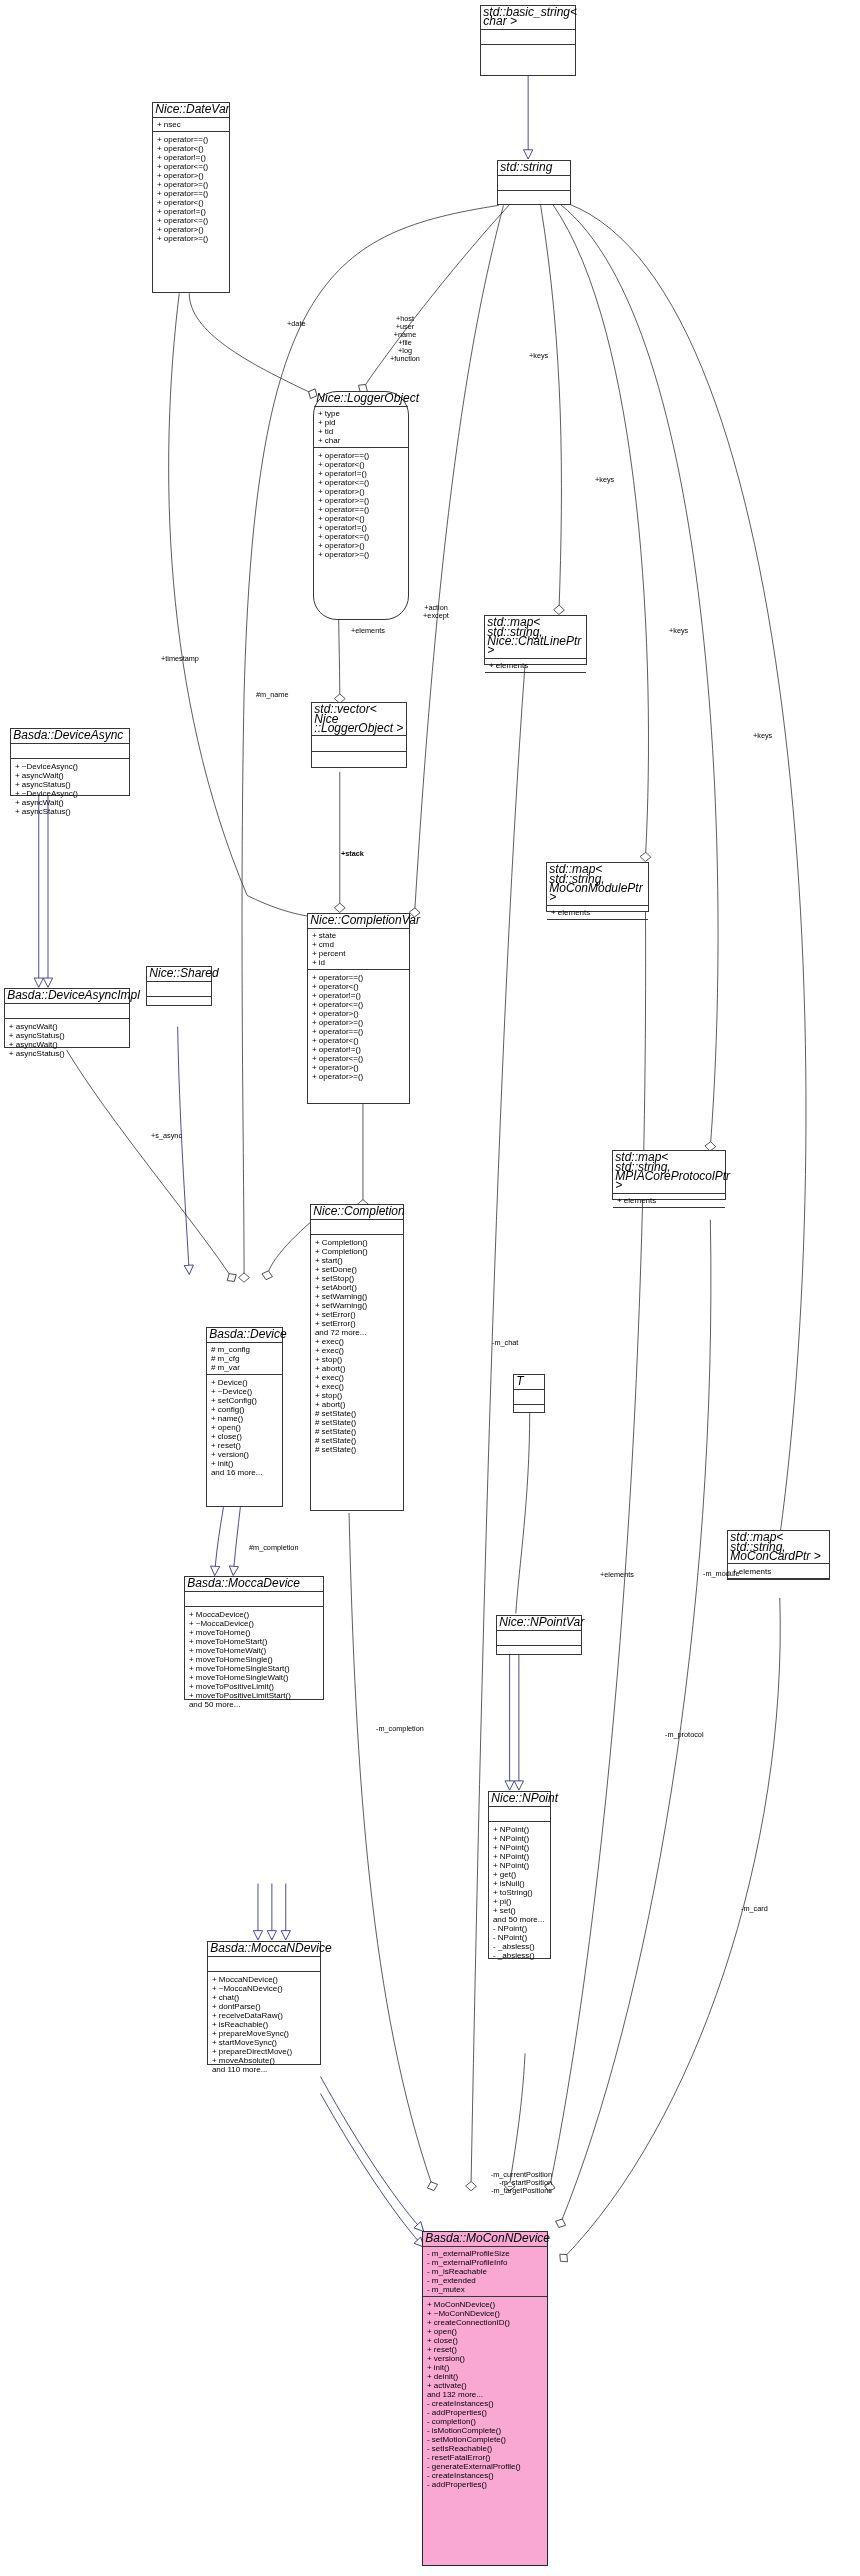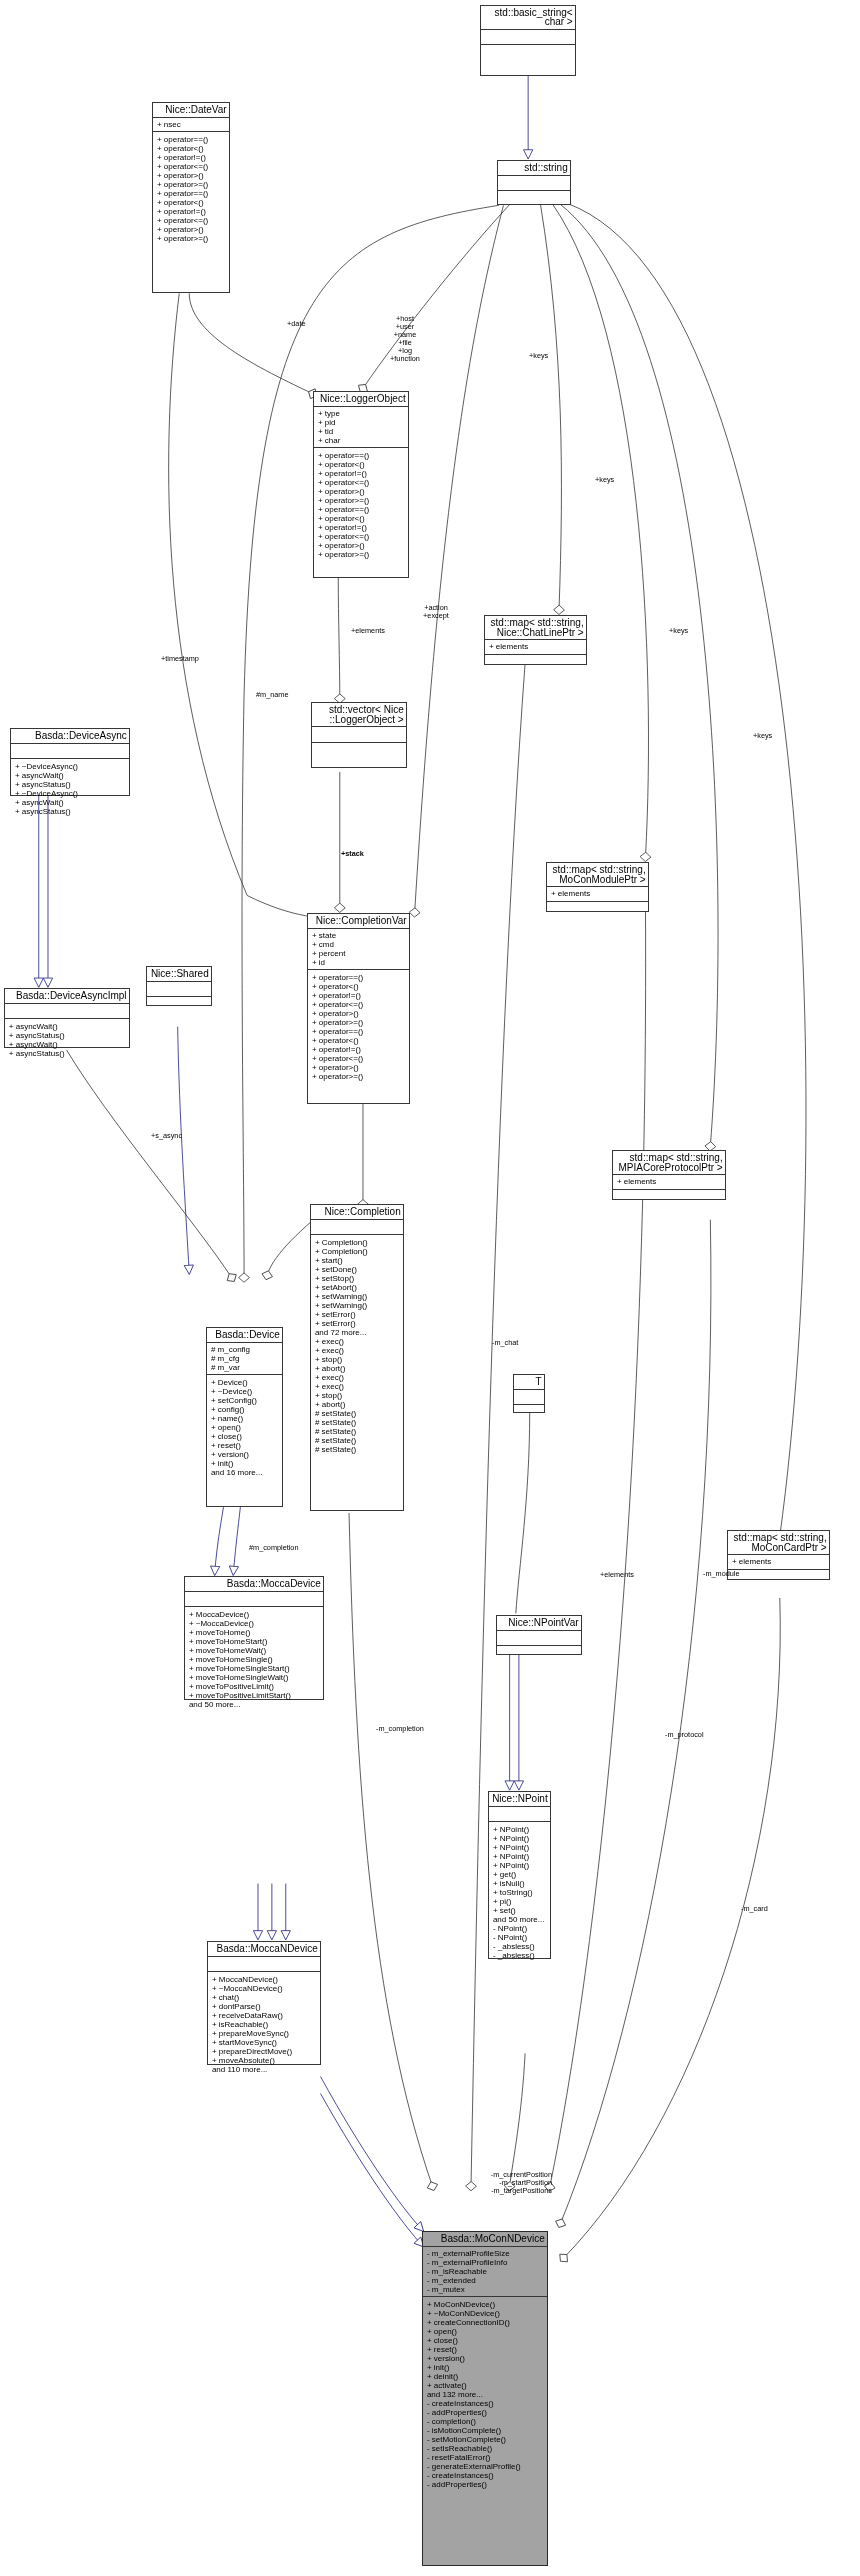--- a/index.html
+++ b/index.html
@@ -14,28 +14,29 @@
   .cls{
     position:absolute;
     border:0.8px solid #363636;
     background:#ffffff;
     box-sizing:border-box;
     font-size:8px;
     line-height:9px;
     color:#000;
     z-index:5;
   }
-  .cls.grey{background:#a3a3a3;border-color:#2a2a2a;}
+  .cls.grey{background:#f9a8d4;border-color:#2a2a2a;}
   .cls .name{
-    text-align:right;
+    text-align:left;
     padding:2.3px 2.3px 2.3px 2.3px;
     border-bottom:0.8px solid #363636;
-    font-size:10px;
+    font-size:12px;
     line-height:9.3px;
     white-space:normal;
+    font-style:italic;
   }
   .cls .attrs{
     border-bottom:0.8px solid #363636;
     padding:2.3px 3.1px 2.3px 3.9px;
     min-height:7px;
   }
   .cls .ops{
     padding:2.3px 3.1px 2.3px 3.9px;
     min-height:7px;
   }
@@ -167,21 +168,21 @@
       <div class="row">+ operator&gt;=()</div>
     </div>
   </div>
 
   <div class="cls empty-attrs empty-ops" style="left:497px;top:160px;width:74px;height:45px;">
     <div class="name">std::string</div>
     <div class="attrs"></div>
     <div class="ops"></div>
   </div>
 
-  <div class="cls" style="left:313px;top:391px;width:96px;height:187px;">
+  <div class="cls" style="left:313px;top:391px;width:96px;height:229px;border-radius:24px;">
     <div class="name">Nice::LoggerObject</div>
     <div class="attrs">
       <div class="row">+ type</div>
       <div class="row">+ pid</div>
       <div class="row">+ tid</div>
       <div class="row">+ char</div>
     </div>
     <div class="ops">
       <div class="row">+ operator==()</div>
       <div class="row">+ operator&lt;()</div>

